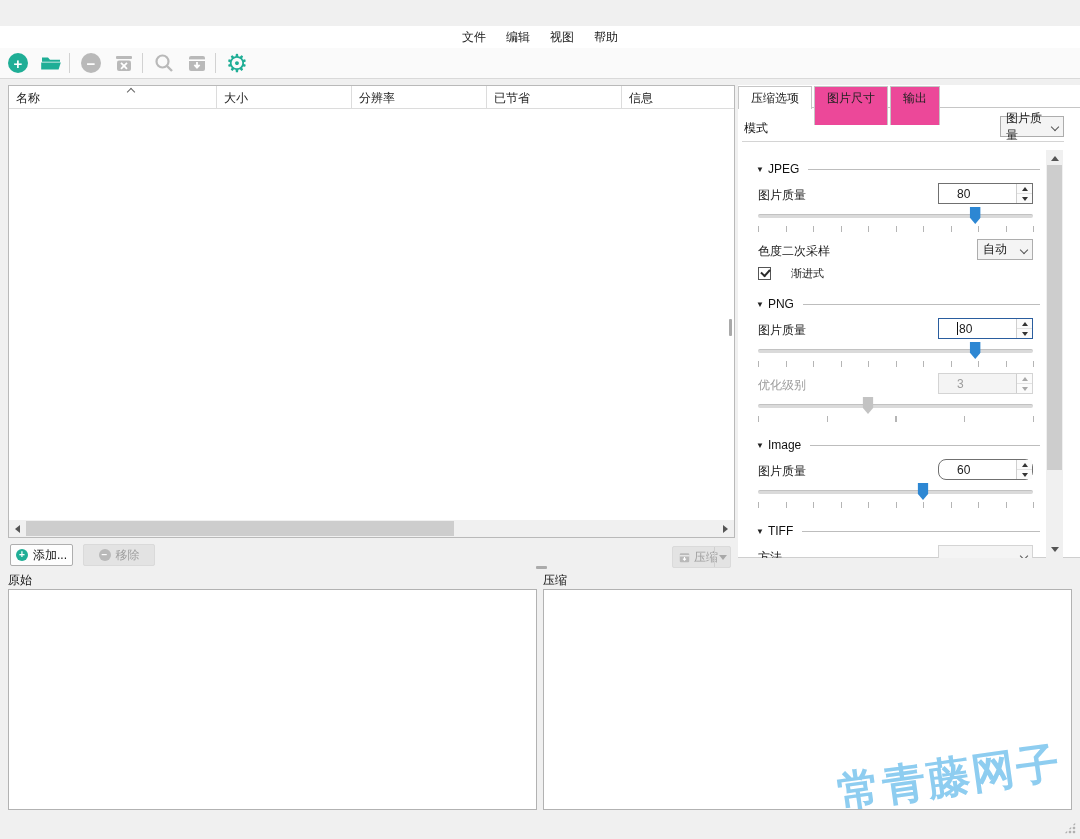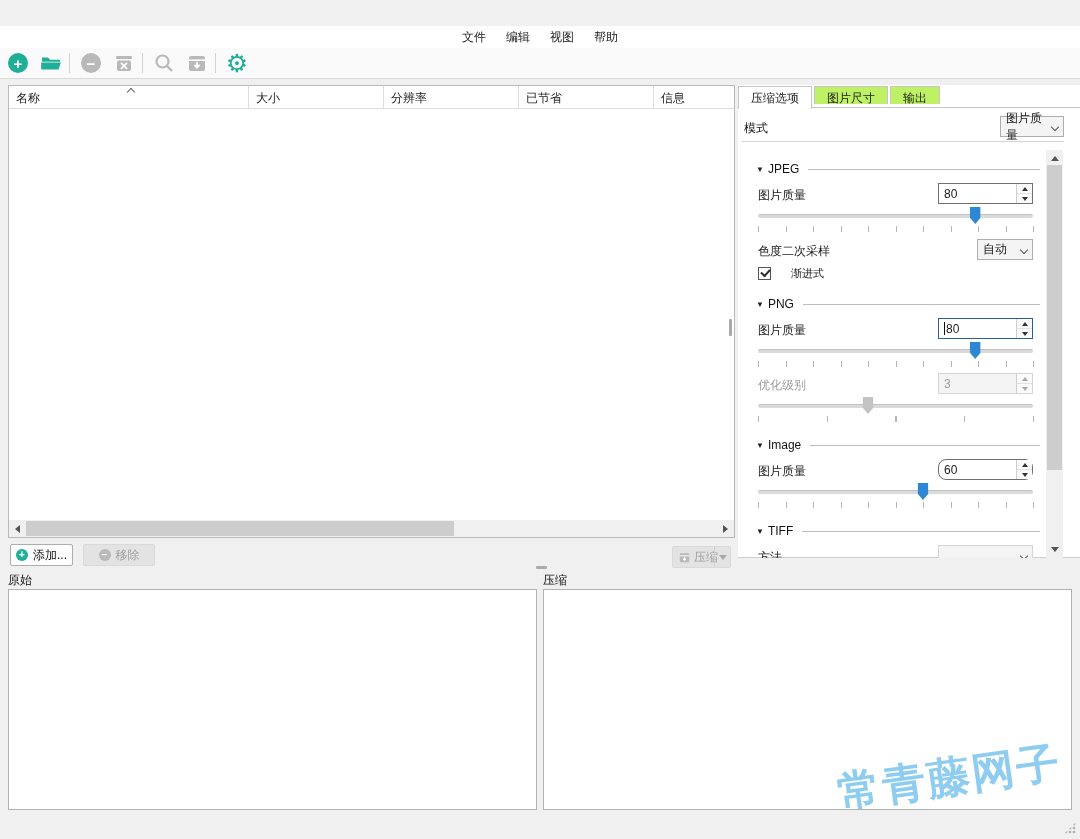--- a/index.html
+++ b/index.html
@@ -41,37 +41,37 @@
   .tri-left { width:0; height:0; border-top:4px solid transparent; border-bottom:4px solid transparent; border-right:5px solid #555; }
   .tri-right { width:0; height:0; border-top:4px solid transparent; border-bottom:4px solid transparent; border-left:5px solid #555; }
   .tri-up { width:0; height:0; border-left:4px solid transparent; border-right:4px solid transparent; border-bottom:5px solid #555; }
   .tri-down { width:0; height:0; border-left:4px solid transparent; border-right:4px solid transparent; border-top:5px solid #555; }
 
   .vsplit-handle { position:absolute; left:729px; top:319px; width:3px; height:17px; background:#a9a9a9; border-radius:1px; }
 
   
   .right-panel { position:absolute; left:738px; top:85px; width:342px; height:473px; background:#ffffff; border-bottom:1px solid #cfcfcf; }
   .tabbar { position:absolute; left:0; top:1px; width:342px; height:22px; border-bottom:1px solid #c6c6c6; display:flex; }
-  .tab { font-size:12px; padding:3px 12px 0 12px; border:1px solid #c6c6c6; border-bottom:none; background:#bef264; margin-right:2px; height:18px; color:#222; }
+  .tab { font-size:12px; padding:3px 12px 0 12px; border:1px solid #c6c6c6; border-bottom:none; background:#ec4899; margin-right:2px; height:39px; color:#222; }
   .tab.active { background:#ffffff; height:23px; position:relative; z-index:2; }
   .mode-row { position:absolute; left:0; top:31px; width:342px; height:22px; }
   .mode-label { position:absolute; left:6px; top:4px; font-size:12px; }
   .combo { position:absolute; height:21px; border:1px solid #adadad; background:#f4f4f4; font-size:12px; display:flex; align-items:center; padding:0 18px 0 5px; color:#1a1a1a; }
   .combo .chev { position:absolute; right:5px; top:7px; width:7px; height:7px; }
   .combo .chev:before { content:""; position:absolute; left:1px; top:0px; width:5px; height:5px; border-right:1px solid #555; border-bottom:1px solid #555; transform:rotate(45deg); }
   .panel-hline { position:absolute; left:4px; top:56px; width:322px; height:1px; background:#d4d4d4; }
 
   .scrollarea { position:absolute; left:0; top:65px; width:308px; height:408px; overflow:hidden; }
   .sect-head { position:absolute; left:18px; width:284px; display:flex; align-items:center; font-size:12px; color:#111; }
   .sect-tri { font-size:8px; margin-right:4px; color:#222; }
   .sect-line { flex:1; height:1px; background:#bdbdbd; margin-left:9px; }
   .opt-label { position:absolute; left:20px; font-size:12px; color:#1a1a1a; }
   .opt-label.disabled { color:#9c9c9c; }
 
-  .spin { position:absolute; left:200px; width:95px; height:21px; border:1px solid #707070; background:#fff; font-size:12px; display:flex; align-items:center; padding-left:5px; }
+  .spin { position:absolute; left:200px; width:95px; height:21px; border:1px solid #707070; background:#fff; font-size:12px; display:flex; align-items:center; padding-left:18px; }
   .spin.focused { border:1px solid #2a5d9e; }
   .spin.disabled { border:1px solid #d4d4d4; background:#f4f4f4; color:#9c9c9c; }
   .spin-btns { position:absolute; right:0; top:0; width:16px; height:19px; border-left:1px solid #cfcfcf; display:flex; flex-direction:column; }
   .spin-up,.spin-dn { flex:1; display:flex; align-items:center; justify-content:center; background:#fbfbfb; }
   .spin-up { border-bottom:1px solid #e2e2e2; }
   .spin-tri-up { width:0; height:0; border-left:3px solid transparent; border-right:3px solid transparent; border-bottom:4px solid #333; }
   .spin-tri-dn { width:0; height:0; border-left:3px solid transparent; border-right:3px solid transparent; border-top:4px solid #333; }
   .spin.disabled .spin-tri-up { border-bottom-color:#a8a8a8; } .spin.disabled .spin-tri-dn { border-top-color:#a8a8a8; }
   .caret { display:inline-block; width:1px; height:13px; background:#111; margin-right:1px; }
 
@@ -159,21 +159,21 @@
       </svg>
     </div>
     <div class="tool-sep"></div>
     <div class="tool-btn">
       <span class="gear-ic">⚙</span>
     </div>
   </div>
 
   <div class="file-table">
     <div class="thead">
-      <div class="th" style="width:240px;">
+      <div class="th" style="width:208px;">
         <span>名称</span>
         <span class="sort-chev"></span>
       </div>
       <div class="th" style="width:135px;">大小</div>
       <div class="th" style="width:135px;">分辨率</div>
       <div class="th" style="width:135px;">已节省</div>
       <div class="th">信息</div>
     </div>
     <div class="tbody"></div>
     <div class="hscroll">

